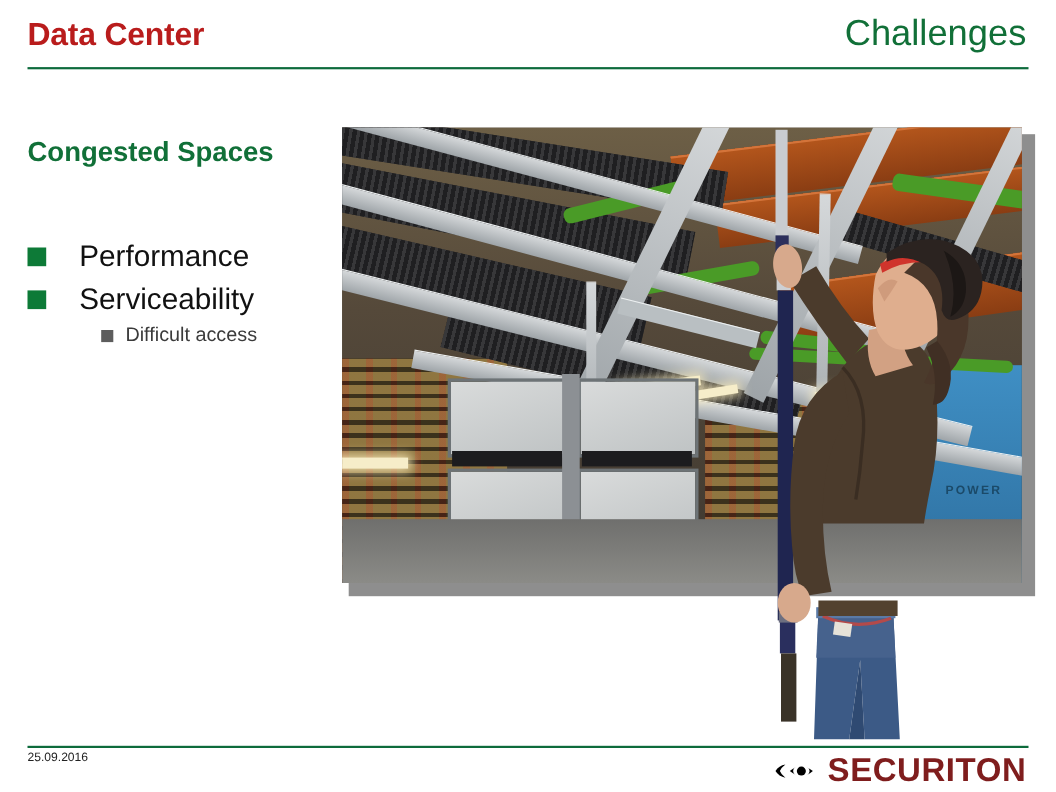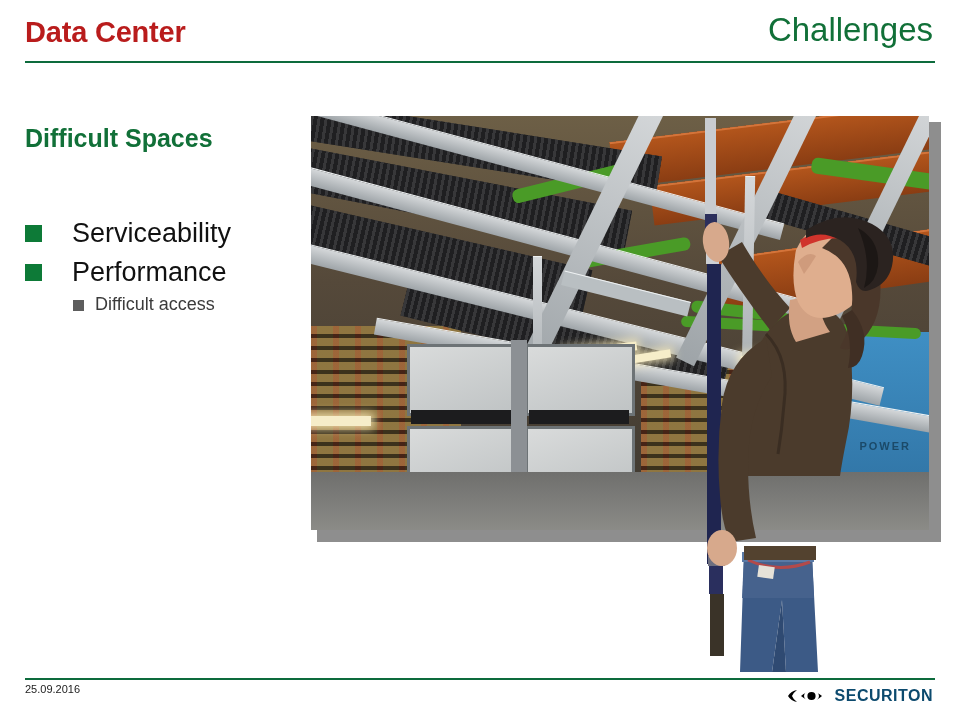--- a/index.html
+++ b/index.html
@@ -37,21 +37,21 @@
   }
   .bullets{position:absolute;left:25px;top:216px;width:280px;}
   .b1{display:flex;align-items:flex-start;margin-bottom:4px;}
   .b1 .sq{
     width:17px;height:17px;background:#0d7a37;flex:0 0 auto;
     margin-top:9px;margin-right:30px;
   }
   .b1 .tx{
     font-size:27px;color:#111;line-height:1.28;white-space:nowrap;
   }
-  .b2{display:flex;align-items:flex-start;margin-left:48px;margin-top:2px;}
+  .b2{display:flex;align-items:flex-start;margin-left:67px;margin-top:2px;}
   .b2 .sq{
     width:11px;height:11px;background:#5d5d5d;flex:0 0 auto;
     margin-top:7px;margin-right:11px;
   }
   .b2 .tx{font-size:18px;color:#3b3b3b;line-height:1.3;white-space:nowrap;}
 
   
   .photo-wrap{
     position:absolute;left:311px;top:116px;width:624px;height:420px;
   }
@@ -114,45 +114,45 @@
     background:linear-gradient(180deg,#6f6f6d,#8b8b87);}
 
   
   .person{position:absolute;left:0;top:0;width:960px;height:720px;pointer-events:none;}
 
   
   .ftr-rule{position:absolute;left:25px;top:678px;width:910px;height:2px;background:#0d6b3c;}
   .date{position:absolute;left:25px;top:683px;font-size:11px;color:#222;}
   .logo{position:absolute;right:27px;top:686px;display:flex;align-items:center;}
   .logo .eye{margin-right:7px;display:block;}
-  .logo .word{font-size:16px;font-weight:bold;color:#0c4a6e;letter-spacing:.5px;line-height:1;}
+  .logo .word{font-size:30px;font-weight:bold;color:#7f1d1d;letter-spacing:.5px;line-height:1;}
 </style>
 </head>
 <body>
 
 <div class="slide">
 
   <div>
     <div class="hdr-title">Data Center</div>
     <div class="hdr-sub">Challenges</div>
     <div class="hdr-rule"></div>
   </div>
 
-  <div class="lead">Difficult Spaces</div>
+  <div class="lead">Congested Spaces</div>
 
   <div class="bullets">
+
+    <div class="b1">
+      <span class="sq"></span>
+      <span class="tx">Performance</span>
+    </div>
 
     <div class="b1">
       <span class="sq"></span>
       <span class="tx">Serviceability</span>
-    </div>
-
-    <div class="b1">
-      <span class="sq"></span>
-      <span class="tx">Performance</span>
     </div>
 
     <div class="b2">
       <span class="sq"></span>
       <span class="tx">Difficult access</span>
     </div>
 
   </div>
 
   <div class="photo-wrap">

